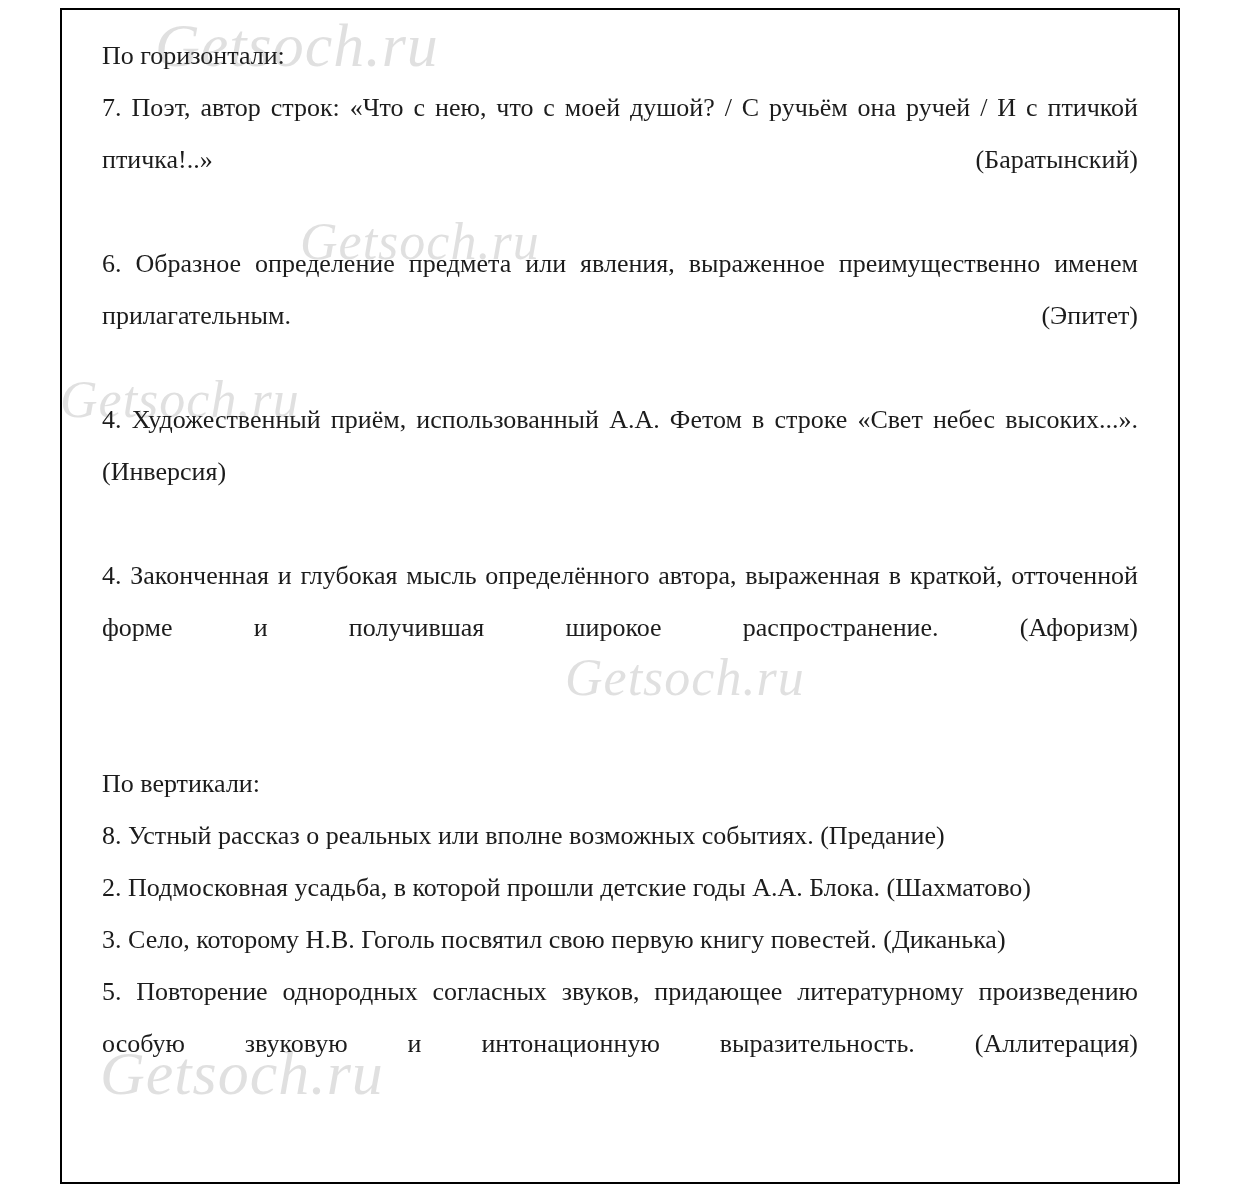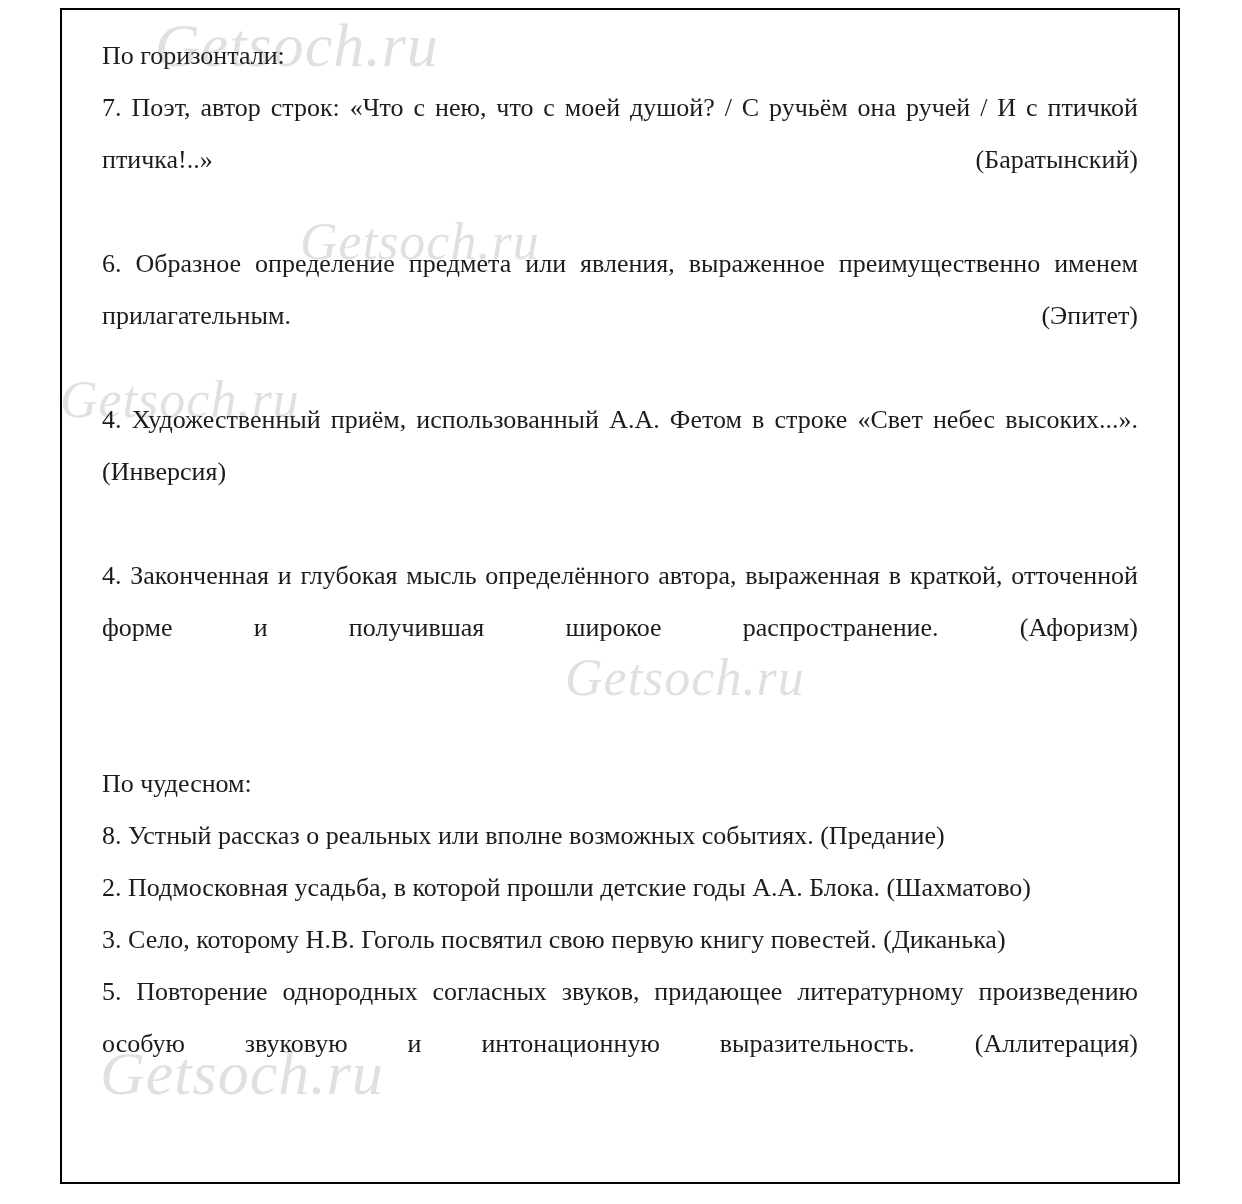--- a/index.html
+++ b/index.html
@@ -91,21 +91,21 @@
 
 
     <p class="para">6. Образное определение предмета или явления, выраженное преимущественно именем прилагательным. (Эпитет)</p>
 
     <p class="para">4. Художественный приём, использованный А.А. Фетом в строке «Свет небес высоких...». (Инверсия)</p>
 
     <p class="para">4. Законченная и глубокая мысль определённого автора, выраженная в краткой, отточенной форме и получившая широкое распространение. (Афоризм)</p>
 
     <div class="spacer"></div>
 
-    <p class="para plain">По чудесном:</p>
+    <p class="para plain">По вертикали:</p>
 
     <p class="para plain">8. Устный рассказ о реальных или вполне возможных событиях. (Предание)</p>
 
     <p class="para plain">2. Подмосковная усадьба, в которой прошли детские годы А.А. Блока. (Шахматово)</p>
 
     <p class="para plain">3. Село, которому Н.В. Гоголь посвятил свою первую книгу повестей. (Диканька)</p>
 
     <p class="para">5. Повторение однородных согласных звуков, придающее литературному произведению особую звуковую и интонационную выразительность. (Аллитерация)</p>
 
   </div>

